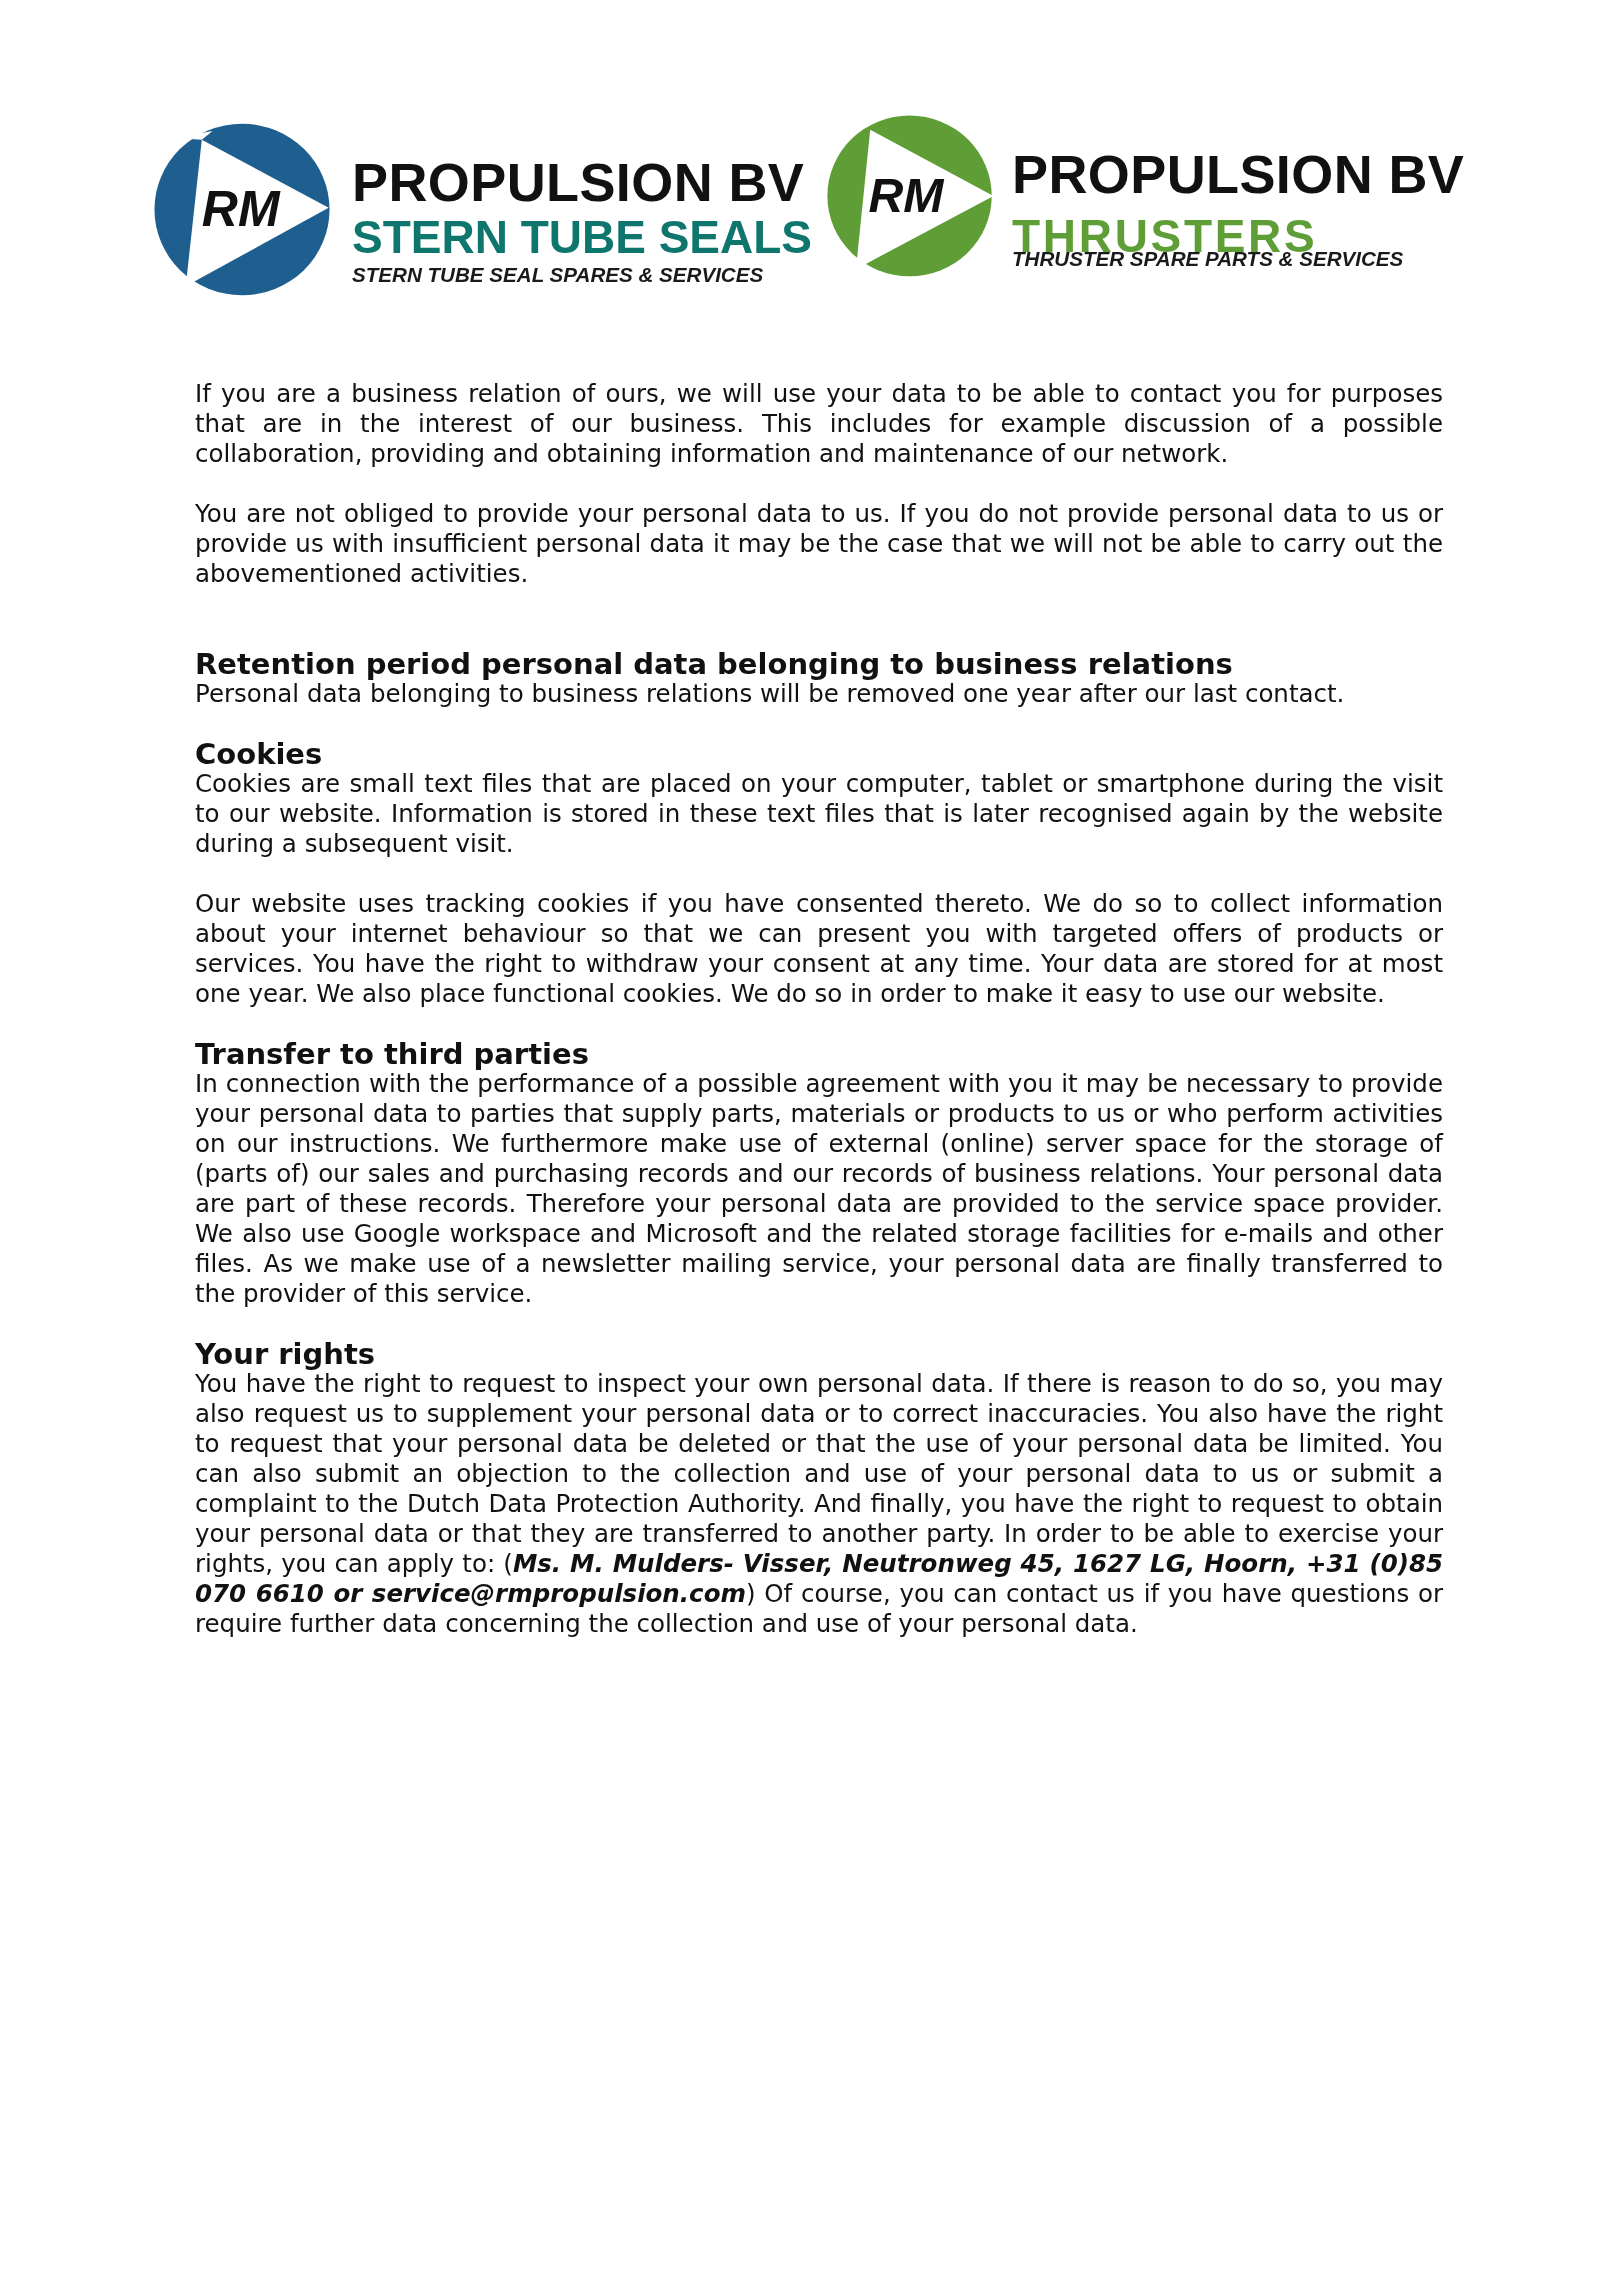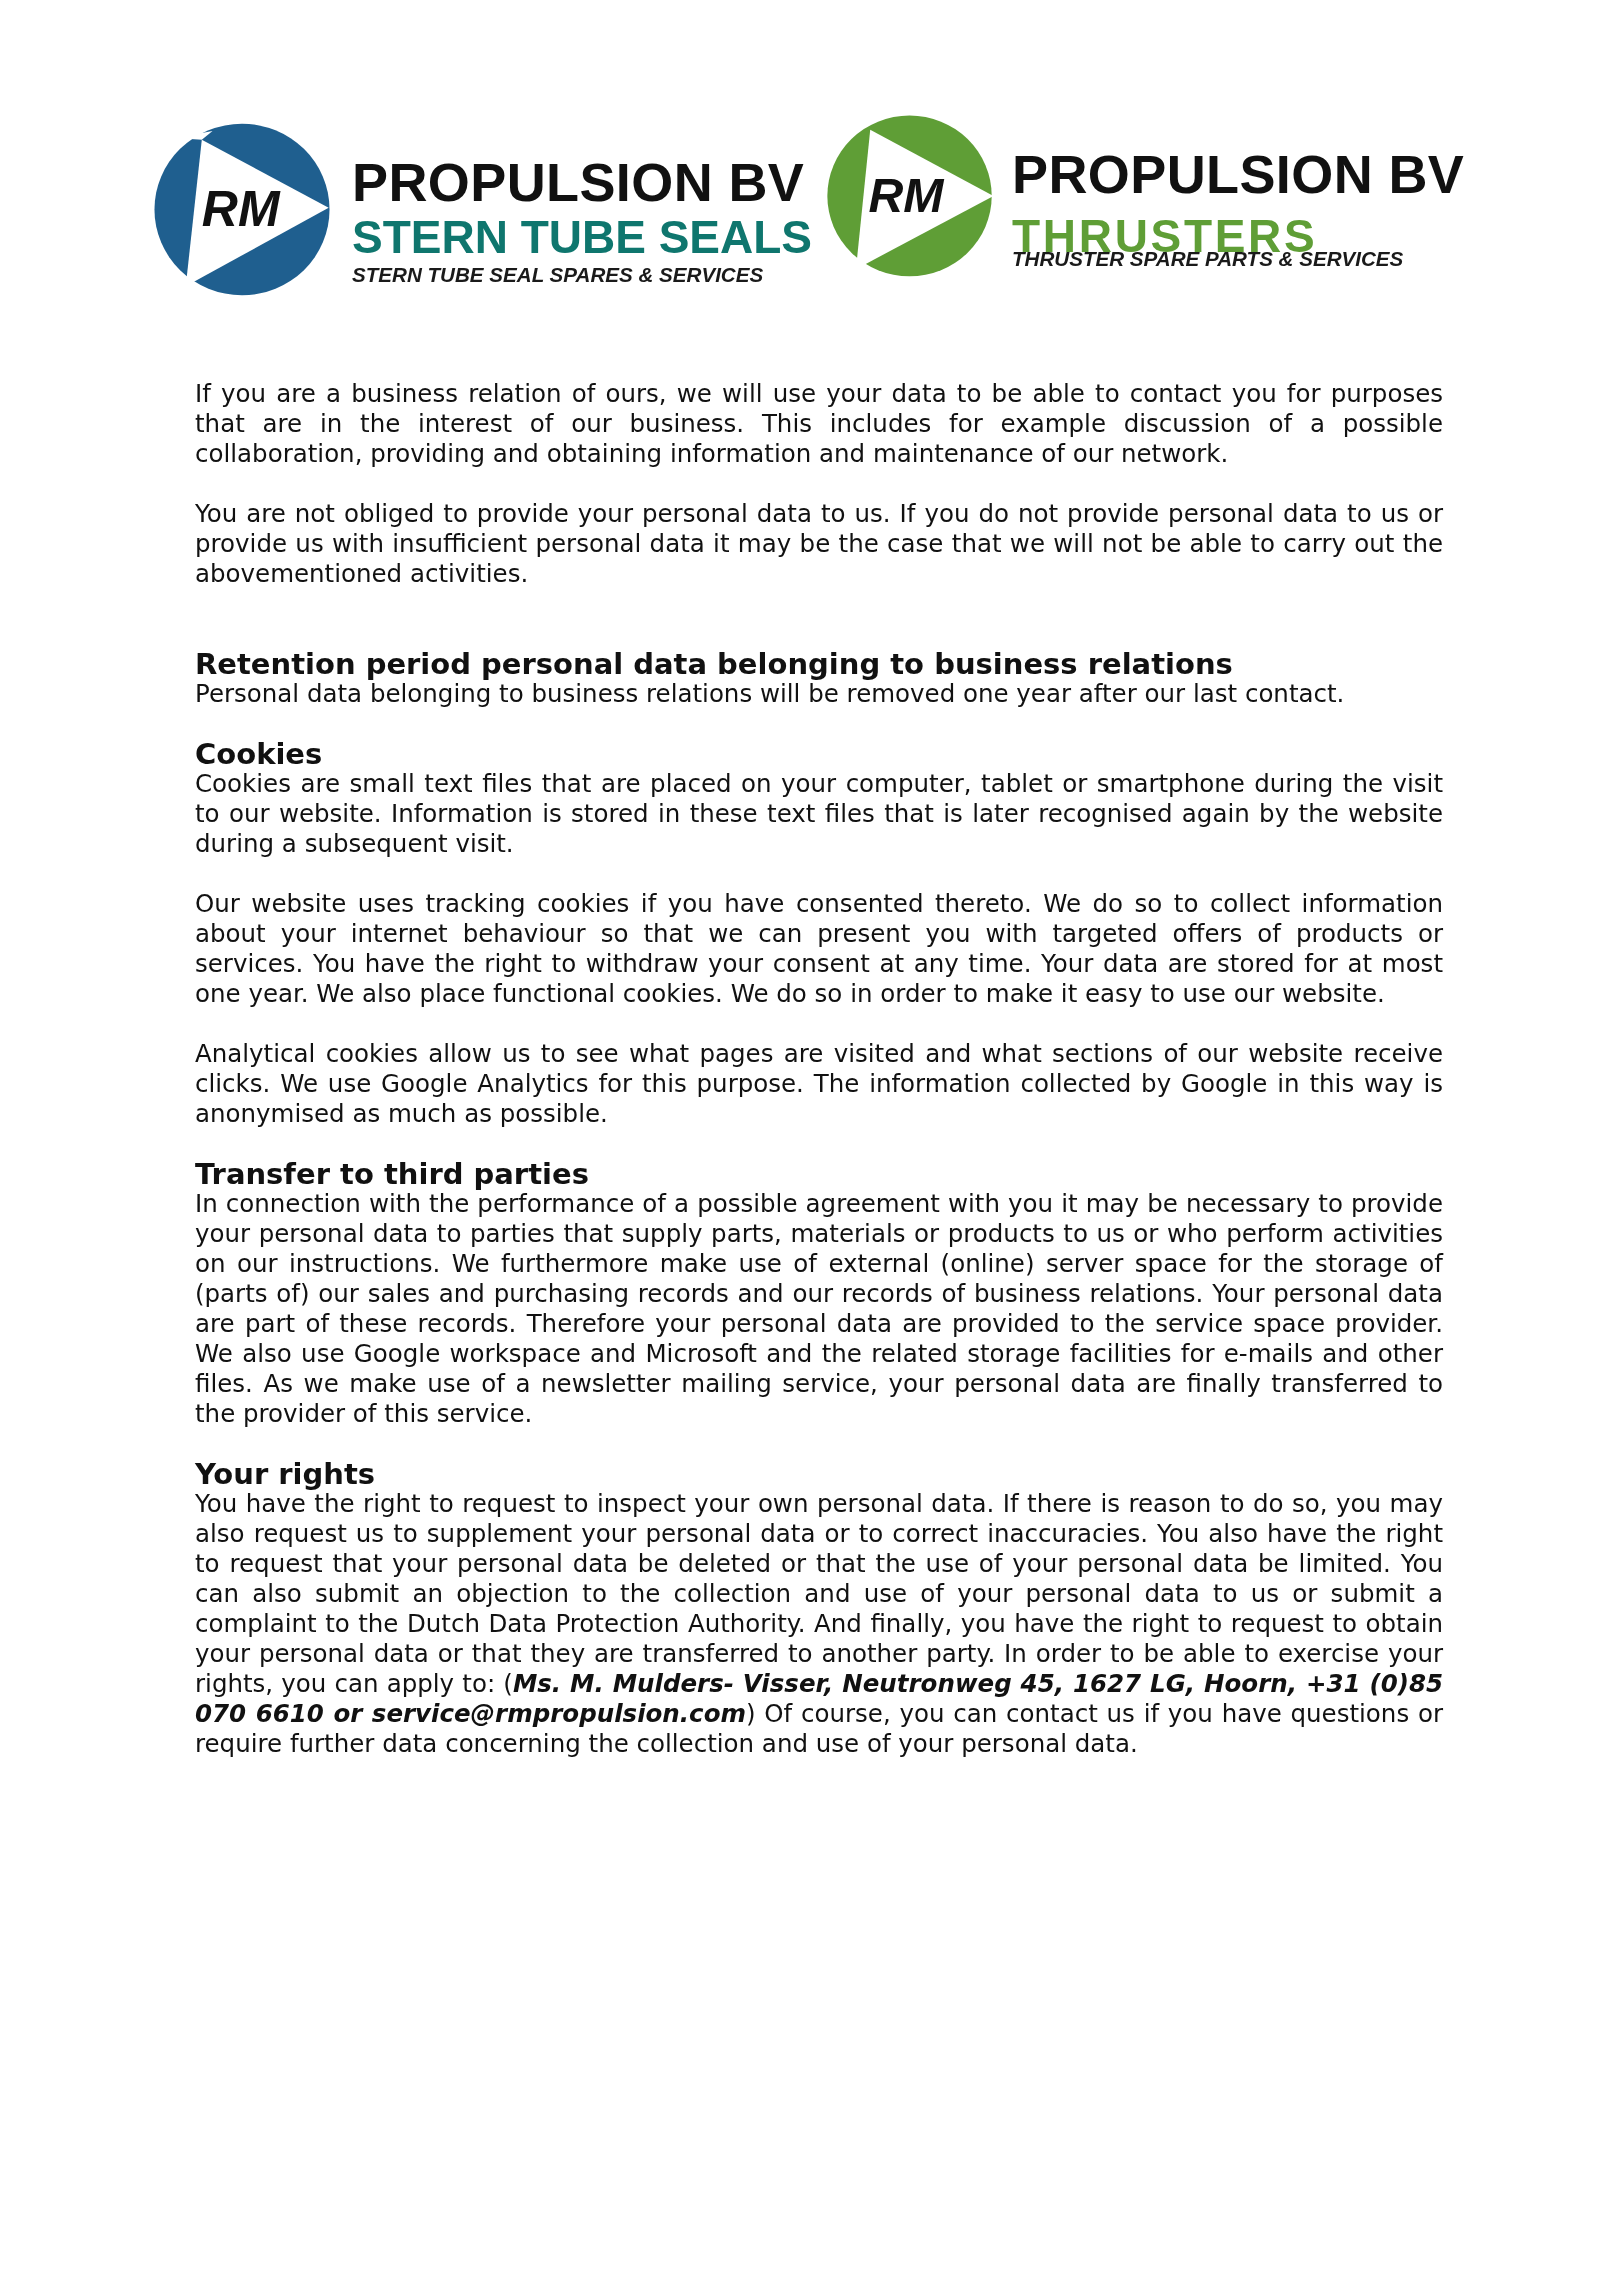--- a/index.html
+++ b/index.html
@@ -69,21 +69,20 @@
 
   <section>
     <h2>Retention period personal data belonging to business relations</h2>
     <p class="no-justify">Personal data belonging to business relations will be removed one year after our last contact.</p>
   </section>
 
   <section>
     <h2>Cookies</h2>
     <p>Cookies are small text files that are placed on your computer, tablet or smartphone during the visit to our website. Information is stored in these text files that is later recognised again by the website during a subsequent visit.</p>
     <p>Our website uses tracking cookies if you have consented thereto. We do so to collect information about your internet behaviour so that we can present you with targeted offers of products or services. You have the right to withdraw your consent at any time. Your data are stored for at most one year. We also place functional cookies. We do so in order to make it easy to use our website.</p>
-    <p>Analytical cookies allow us to see what pages are visited and what sections of our website receive clicks. We use Google Analytics for this purpose. The information collected by Google in this way is anonymised as much as possible.</p>
   </section>
 
   <section>
     <h2>Transfer to third parties</h2>
     <p>In connection with the performance of a possible agreement with you it may be necessary to provide your personal data to parties that supply parts, materials or products to us or who perform activities on our instructions. We furthermore make use of external (online) server space for the storage of (parts of) our sales and purchasing records and our records of business relations. Your personal data are part of these records. Therefore your personal data are provided to the service space provider. We also use Google workspace and Microsoft and the related storage facilities for e-mails and other files. As we make use of a newsletter mailing service, your personal data are finally transferred to the provider of this service.</p>
   </section>
 
   <section>
     <h2>Your rights</h2>
     <p><span>You have the right to request to inspect your own personal data. If there is reason to do so, you may also request us to supplement your personal data or to correct inaccuracies. You also have the right to request that your personal data be deleted or that the use of your personal data be limited. You can also submit an objection to the collection and use of your personal data to us or submit a complaint to the Dutch Data Protection Authority. And finally, you have the right to request to obtain your personal data or that they are transferred to another party. In order to be able to exercise your rights, you can apply to: (</span><span class="bi">Ms. M. Mulders- Visser, Neutronweg 45, 1627 LG, Hoorn, +31 (0)85 070 6610 or service@rmpropulsion.com</span><span>) Of course, you can contact us if you have questions or require further data concerning the collection and use of your personal data.</span></p>

